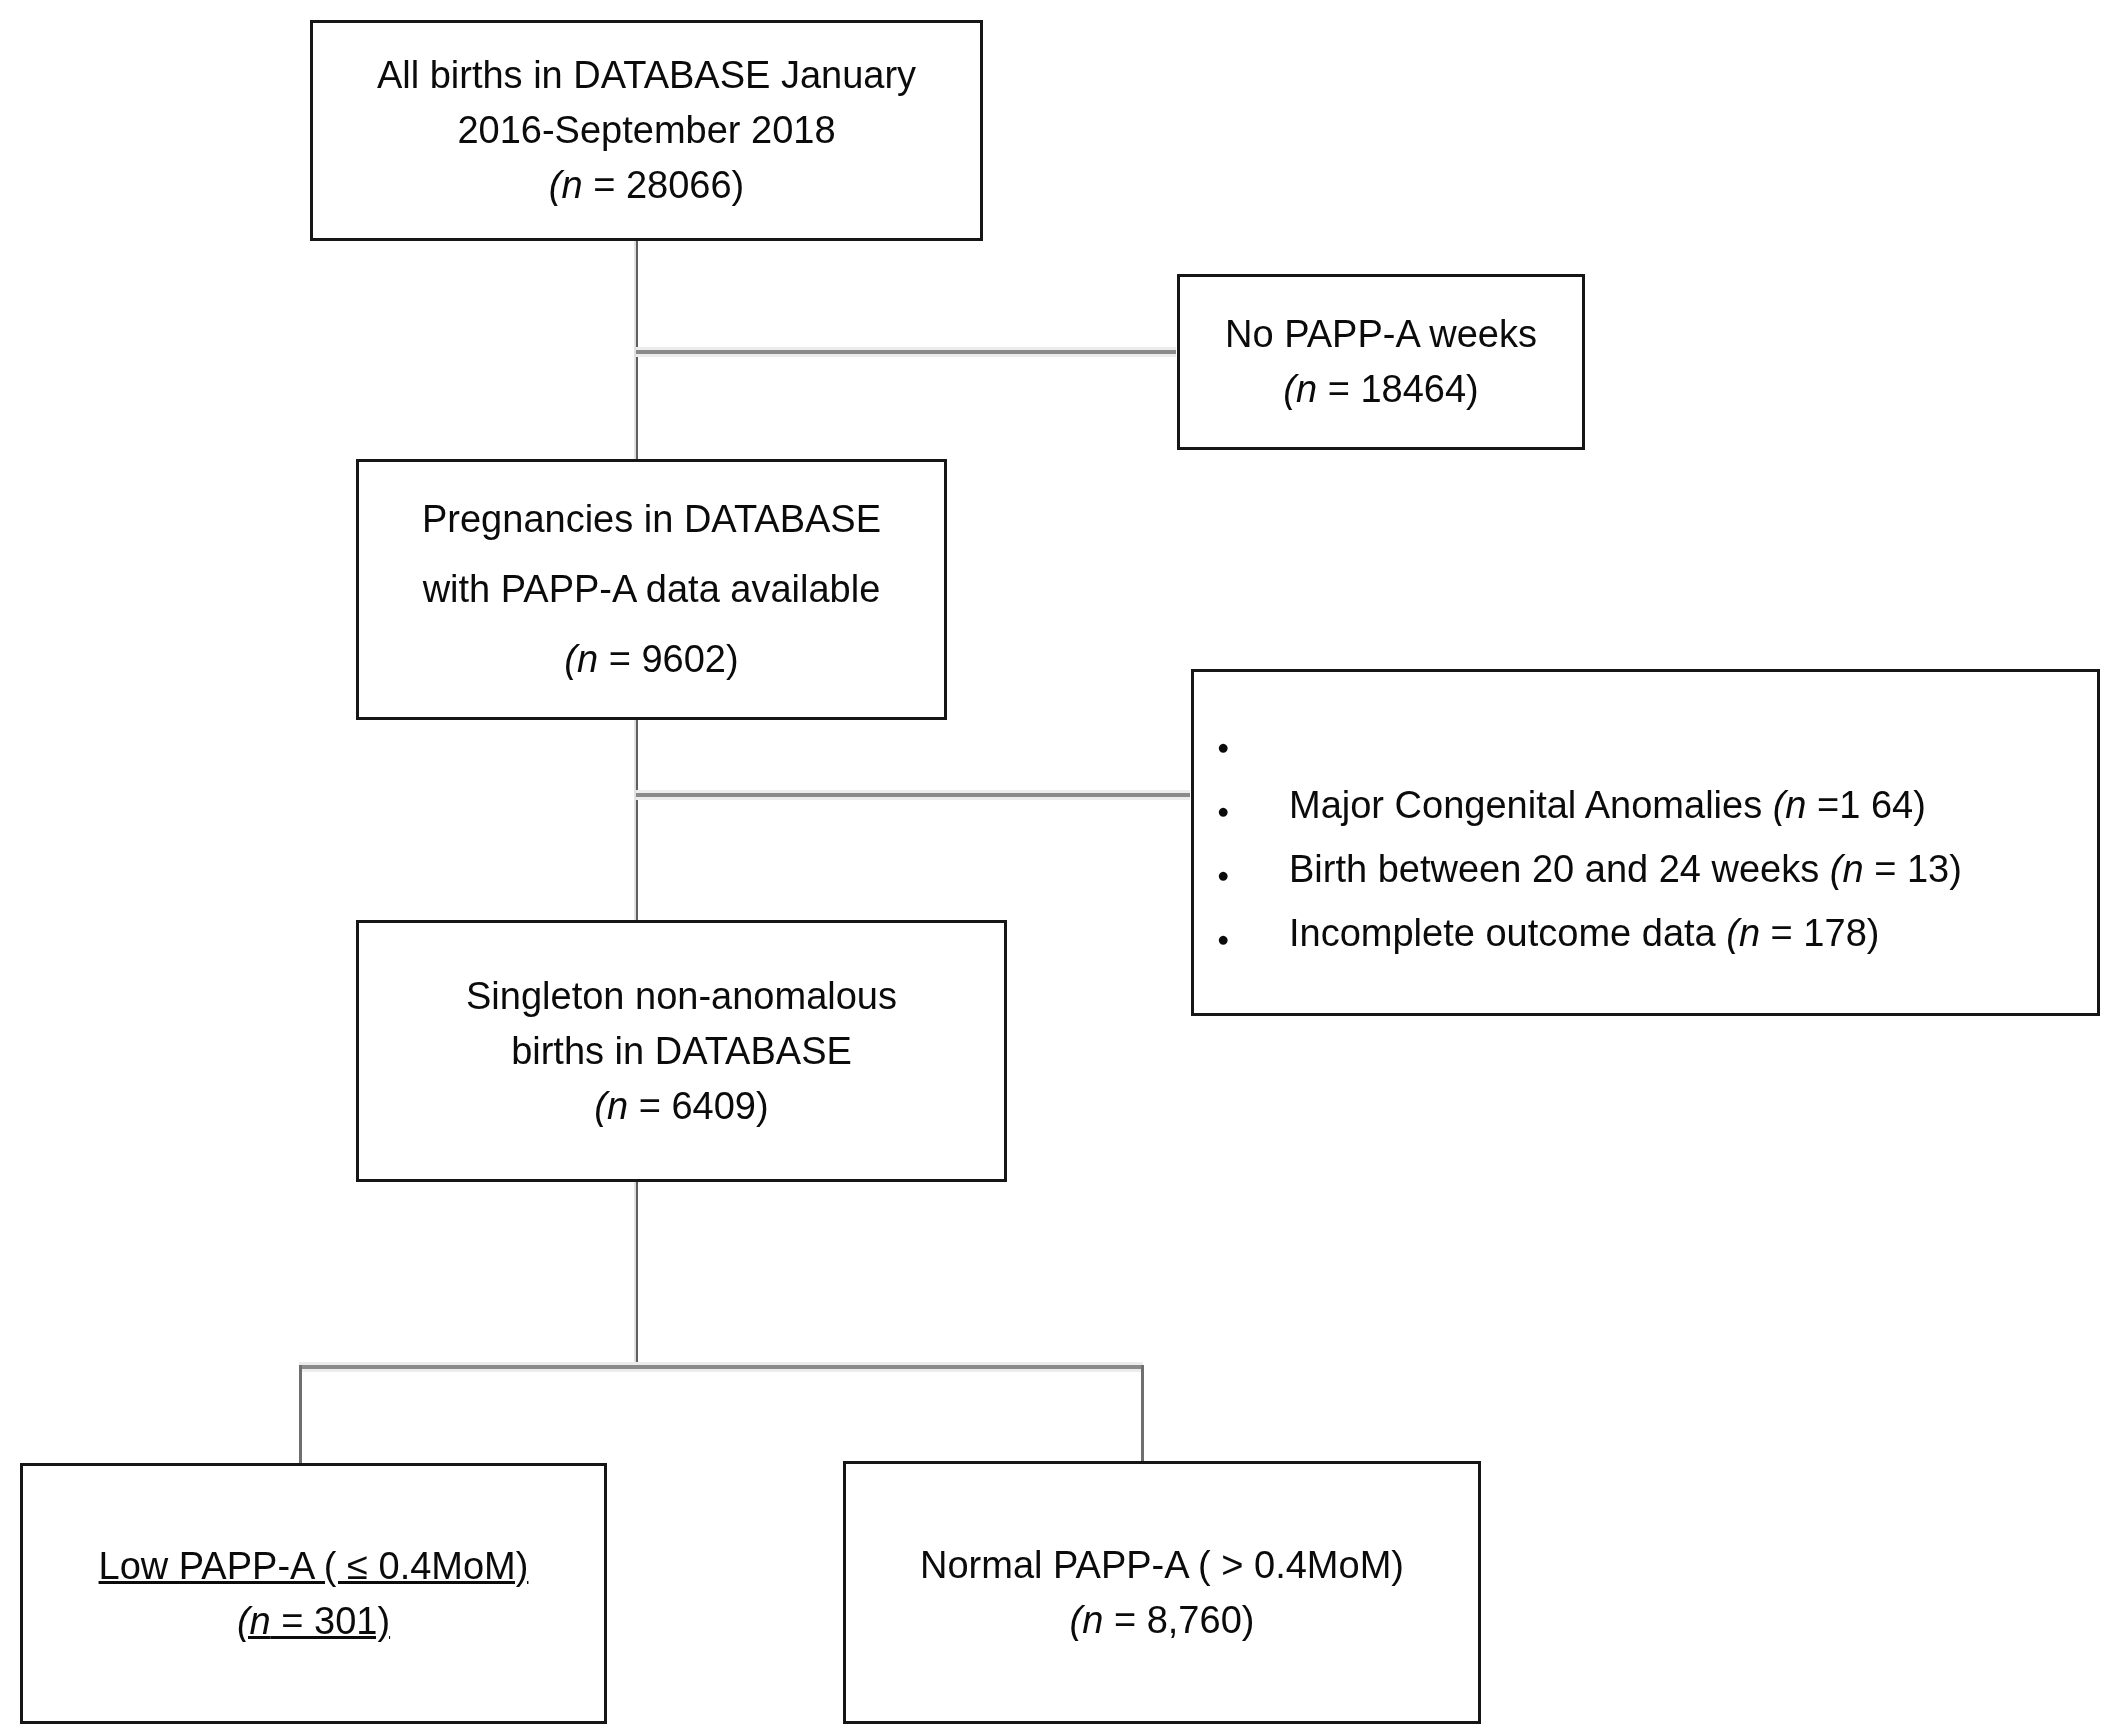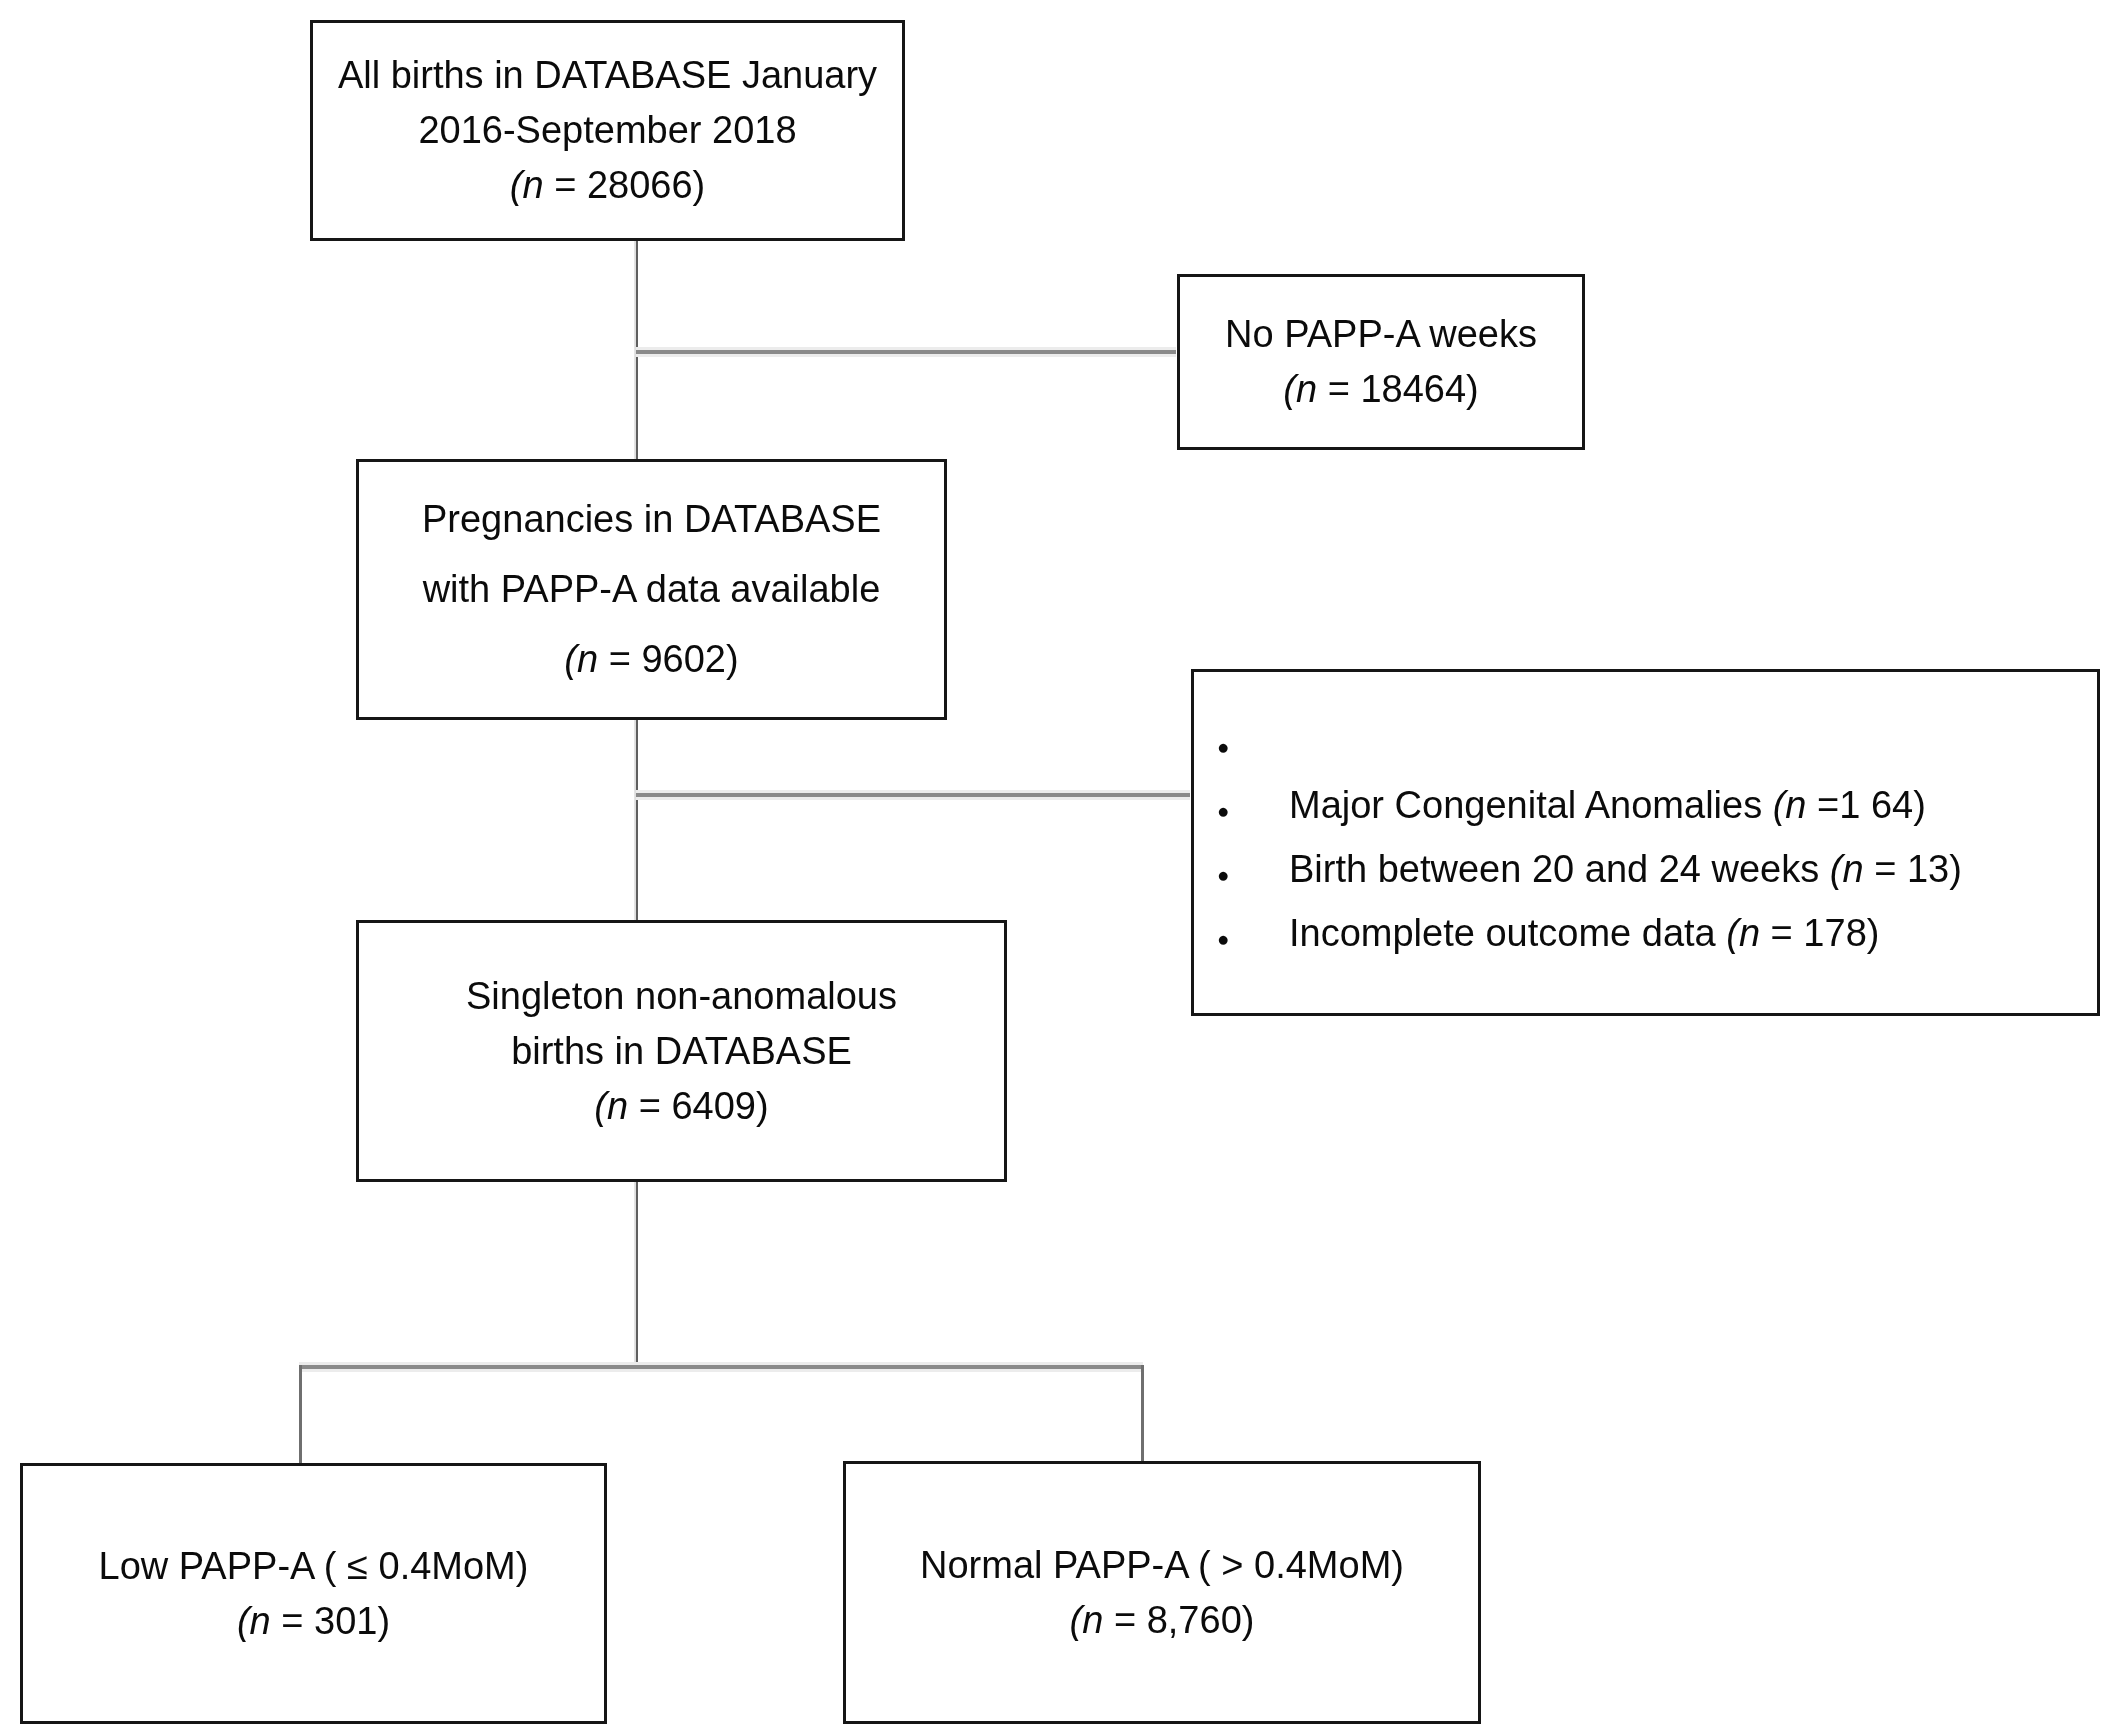--- a/index.html
+++ b/index.html
@@ -63,26 +63,26 @@
     align-items: baseline;
     line-height: 59px;
     padding-left: 23px;
     white-space: nowrap;
   }
   .ex-bullet {
     flex: 0 0 72px;
     font-size: 20.6px;
   }
   
-  .b-all      { left:  310px; top:   20px; width: 595px; height: 221px; }
+  .b-all      { left:  310px; top:   20px; width: 673px; height: 221px; }
   .b-nopappa  { left: 1177px; top:  274px; width:  408px; height: 176px; }
   .b-preg     { left:  356px; top:  459px; width:  591px; height: 261px; gap: 15px; }
   .b-excl     { left: 1191px; top: 669px; width: 909px; height: 347px; }
   .b-single   { left:  356px; top: 920px; width:  651px; height: 262px; }
-  .b-low      { left:   20px; top: 1463px; width:  587px; height: 261px; }
+  .b-low      { left:   20px; top: 1463px; width:  587px; height: 261px; text-decoration: underline; }
   .b-normal   { left: 843px; top: 1461px; width: 638px; height: 263px; }
   
   .c-v1    { left: 636px; top:  240px; height: 220px; }
   .c-h1    { left: 636px; top:  350px; width:  540px; }
   .c-v2    { left: 636px; top: 718px; height: 203px; }
   .c-h2    { left: 636px; top: 793px; width:  554px; }
   .c-v3    { left: 636px; top: 1181px; height: 188px; }
   .c-h3    { left:  299px; top: 1365px; width: 844px; }
   .c-stubl { left:  299px; top: 1365px; height: 99px; }
   .c-stubr { left: 1141px; top: 1365px; height: 97px; }

